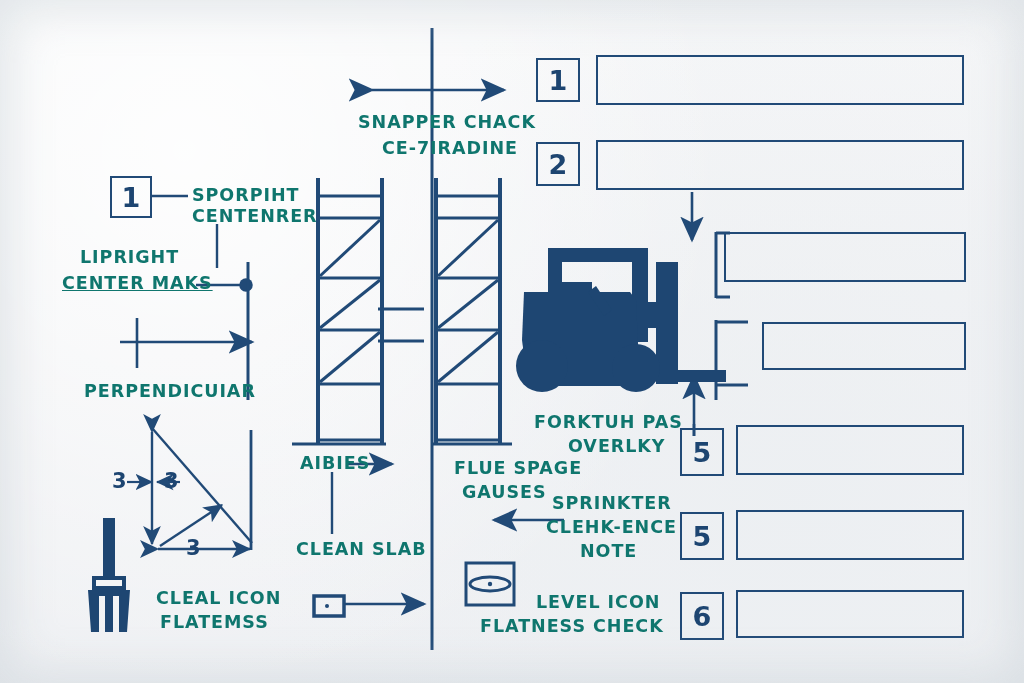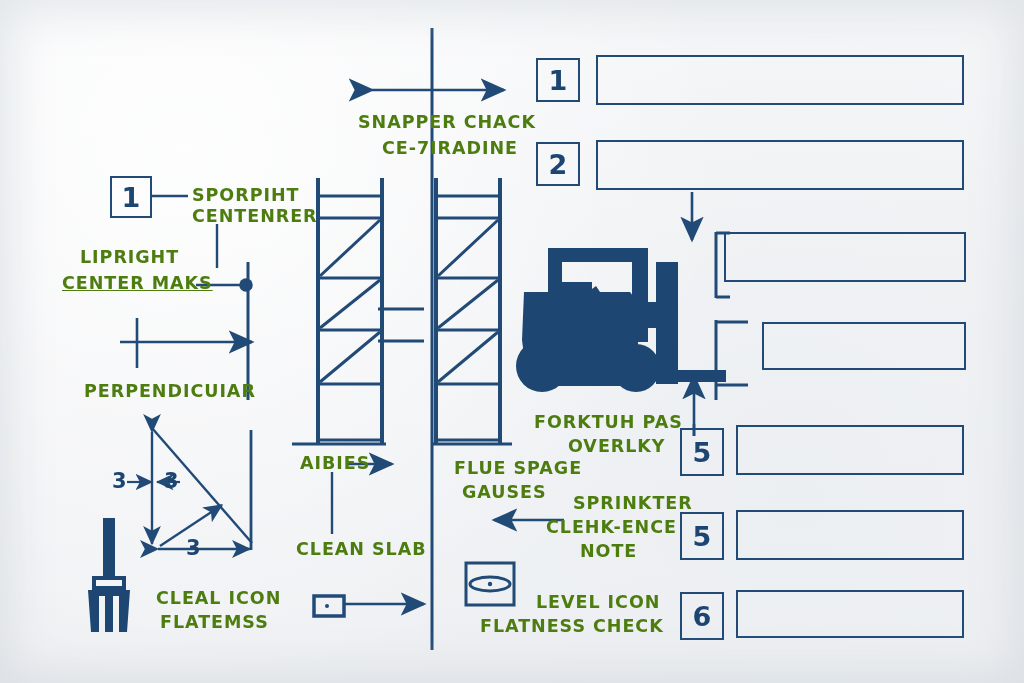--- a/index.html
+++ b/index.html
@@ -47,21 +47,21 @@
   .title {
     font-size: 37px;
     font-weight: 700;
     letter-spacing: 0.005em;
     color: #1a4270;
     line-height: 1.12;
   }
   .label {
     font-size: 17.5px;
     letter-spacing: 0.055em;
-    color: #4d7c0f;
+    color: #0f766e;
   }
   .dim-num {
     font-size: 21px;
     font-weight: 700;
     letter-spacing: 0.02em;
   }
   .boxnum {
     position: absolute;
     display: flex;
     align-items: center;
@@ -254,21 +254,21 @@
     <div class="txt label" style="left:300px; top:454px;">AIBIES</div>
 
     <div class="txt label" style="left:296px; top:540px;">CLEAN SLAB</div>
 
     <div class="txt label" style="left:454px; top:459px;">FLUE SPAGE</div>
     <div class="txt label" style="left:462px; top:483px;">GAUSES</div>
 
     <div class="txt label" style="left:534px; top:413px;">FORKTUH PAS</div>
     <div class="txt label" style="left:560px; top:437px;margin-left:8px;">OVERLKY</div>
 
-    <div class="txt label" style="left:552px; top:494px;margin-left:21px;">SPRINKTER</div>
+    <div class="txt label" style="left:552px; top:494px;">SPRINKTER</div>
     <div class="txt label" style="left:546px; top:518px;">CLEHK-ENCE</div>
     <div class="txt label" style="left:580px; top:542px;">NOTE</div>
 
     <div class="txt label" style="left:536px; top:593px;">LEVEL ICON</div>
     <div class="txt label" style="left:480px; top:617px;">FLATNESS CHECK</div>
 
     <div class="boxnum" style="left:536px; top:58px; width:44px; height:44px;">1</div>
     <div class="blank-bar" style="left:596px; top:55px; width:368px; height:50px;"></div>
 
     <div class="boxnum" style="left:536px; top:142px; width:44px; height:44px;">2</div>

